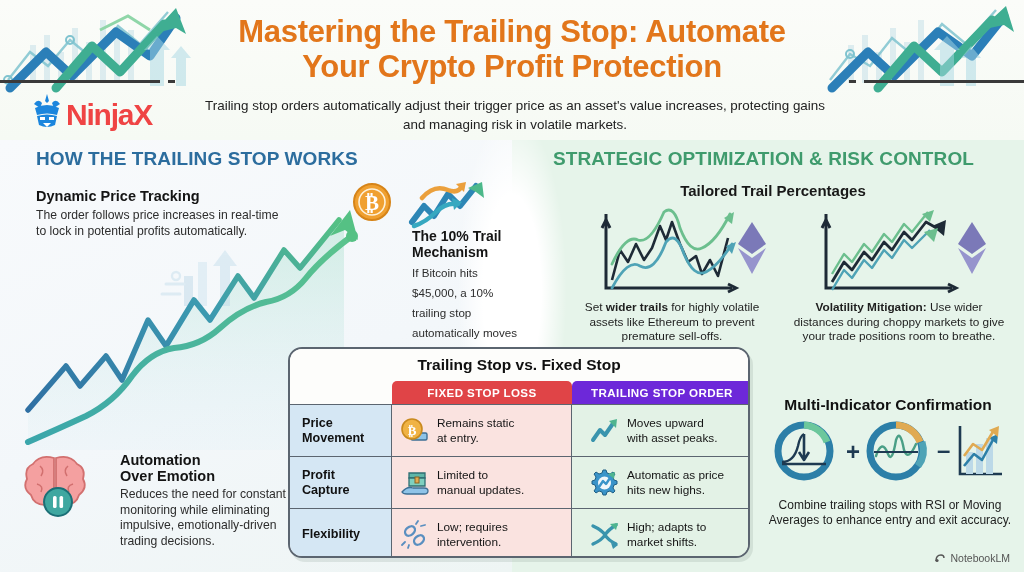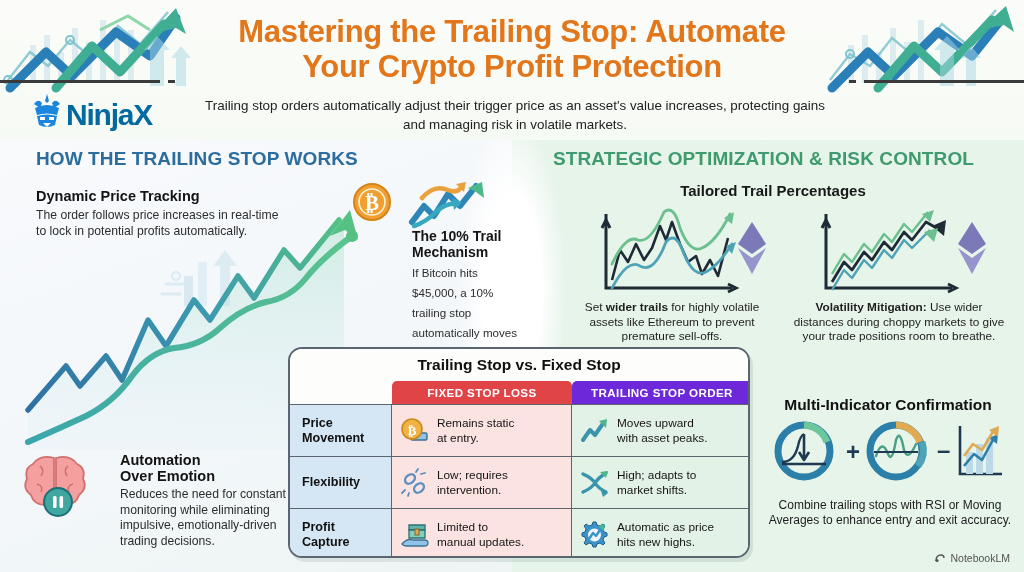--- a/index.html
+++ b/index.html
@@ -44,21 +44,21 @@
   .title {
     position:absolute; left:180px; top:14px; width:664px; text-align:center;
     font-size: 31px; line-height: 35px; font-weight: 700;
     color:#e2761b; letter-spacing:-0.3px;
   }
   .title .l2 { display:block; }
 
   
   .logo { position:absolute; left:30px; top:92px; display:flex; align-items:center; gap:2px;}
   .logo-mark { width:34px; height:38px; }
-  .logo-text { font-size:30px; font-weight:800; color:#0369a1; letter-spacing:-1.2px; line-height:1;margin-top:8px;}
+  .logo-text { font-size:30px; font-weight:800; color:#ef4444; letter-spacing:-1.2px; line-height:1;margin-top:8px;}
 
   
   .subtitle{
     position:absolute; left:205px; top:96px; width:620px; text-align:center;
     font-size:13.4px; line-height:19px; color:#222; font-weight:400;
   }
 
   
   .sec-hdr{
     position:absolute; font-size:19px; font-weight:700; letter-spacing:0.1px;
@@ -136,21 +136,21 @@
   .cmp-hrow .spacer{ background:#fdfdfb; }
   .cmp-hrow .fixed{ background:#e04447; border-top-left-radius:5px; border-top-right-radius:5px;}
   .cmp-hrow .trail{ background:#6d28d9; border-top-left-radius:5px; border-top-right-radius:5px;}
 
   .cmp-row > div{ height:52px; border-top:1.5px solid #5b6570; display:flex; align-items:center; }
   .cmp-row .lbl{
     background:#d5e7f4; padding-left:12px; font-size:12.6px; font-weight:700; color:#111;
     line-height:15px; border-right:1.5px solid #5b6570;
   }
   .cmp-row .c-fixed{ background:#fae3e0; border-right:1.5px solid #5b6570; padding-left:8px; gap:7px;}
-  .cmp-row .c-trail{ background:#e3f2e6; padding-left:8px; gap:7px;}
+  .cmp-row .c-trail{ background:#e3f2e6; padding-left:18px; gap:7px;}
   .cmp-row .cell-txt{ font-size:11.8px; line-height:14.5px; color:#141414; }
   .cell-ico{ width:30px; height:30px; flex:0 0 30px; }
 
   svg{ display:block; }
 </style>
 </head>
 <body>
 
 <div class="canvas">
 
@@ -448,20 +448,57 @@
         </span>
         <span class="cell-txt">
           <span>Moves upward</span><br>
           <span>with asset peaks.</span>
         </span>
       </div>
     </div>
 
     <div class="cmp-grid cmp-row">
       <div class="lbl">
+        <span>
+          <span>Profit</span><br>
+          <span>Capture</span>
+        </span>
+      </div>
+      <div class="c-fixed">
+        <span class="cell-ico">
+          <svg width="30" height="30" viewBox="0 0 30 30">
+            <path d="M9 5 H25 V10 H9 Z" fill="#5fb6a8" stroke="#2f6f73" stroke-width="1.3"></path>
+            <path d="M9 10 H25 V18 H9 Z" fill="#7fd0bf" stroke="#2f6f73" stroke-width="1.3"></path>
+            <rect x="15" y="9" width="4" height="6" fill="#e0aa52" stroke="#8a6320" stroke-width="1"></rect>
+            <path d="M2 24 Q7 18 13 20 L24 20 Q28 20 28 23 Q28 26 24 26 L7 26 Q3 26 2 24 Z" fill="#8fc4e8" stroke="#3d6f94" stroke-width="1.3"></path>
+          </svg>
+        </span>
+        <span class="cell-txt">
+          <span>Limited to</span><br>
+          <span>manual updates.</span>
+        </span>
+      </div>
+      <div class="c-trail">
+        <span class="cell-ico">
+          <svg width="30" height="30" viewBox="0 0 30 30">
+            <path d="M13 2 l3 0 l1 3 l3 1 l3-2 l2 2 l-2 3 l1 3 l3 1 l0 3 l-3 1 l-1 3 l2 3 l-2 2 l-3-2 l-3 1 l-1 3 l-3 0 l-1-3 l-3-1 l-3 2 l-2-2 l2-3 l-1-3 l-3-1 l0-3 l3-1 l1-3 l-2-3 l2-2 l3 2 l3-1 Z" fill="#3a94c9" stroke="#1f5f85" stroke-width="1"></path>
+            <circle cx="14.5" cy="15" r="6.5" fill="#f0f6fa"></circle>
+            <path d="M9 19 L13 13 L16 16 L22 7" fill="none" stroke="#3a94c9" stroke-width="2.4" stroke-linejoin="round"></path>
+            <path d="M18 6 L25 4 L24 11 Z" fill="#4fb58f"></path>
+          </svg>
+        </span>
+        <span class="cell-txt">
+          <span>Automatic as price</span><br>
+          <span>hits new highs.</span>
+        </span>
+      </div>
+    </div>
+
+    <div class="cmp-grid cmp-row">
+      <div class="lbl">
         <span>Flexibility</span>
       </div>
       <div class="c-fixed">
         <span class="cell-ico">
           <svg width="30" height="30" viewBox="0 0 30 30">
             <ellipse cx="10" cy="11" rx="5.5" ry="4" transform="rotate(-40 10 11)" fill="none" stroke="#5a8fc0" stroke-width="2.4"></ellipse>
             <ellipse cx="19" cy="20" rx="5.5" ry="4" transform="rotate(-40 19 20)" fill="none" stroke="#5a8fc0" stroke-width="2.4"></ellipse>
             <path d="M16 4 L18 1 M21 6 L25 5 M5 22 L2 25 M9 25 L8 28" stroke="#5a8fc0" stroke-width="1.8" stroke-linecap="round"></path>
           </svg>
         </span>
@@ -478,52 +515,15 @@
             <path d="M3 24 Q12 20 15 15 Q18 10 26 5" fill="none" stroke="#3a94ad" stroke-width="3.4" stroke-linecap="round"></path>
             <path d="M20 4 L28 3 L26 10 Z" fill="#4fb58f"></path>
           </svg>
         </span>
         <span class="cell-txt">
           <span>High; adapts to</span><br>
           <span>market shifts.</span>
         </span>
       </div>
     </div>
-
-    <div class="cmp-grid cmp-row">
-      <div class="lbl">
-        <span>
-          <span>Profit</span><br>
-          <span>Capture</span>
-        </span>
-      </div>
-      <div class="c-fixed">
-        <span class="cell-ico">
-          <svg width="30" height="30" viewBox="0 0 30 30">
-            <path d="M9 5 H25 V10 H9 Z" fill="#5fb6a8" stroke="#2f6f73" stroke-width="1.3"></path>
-            <path d="M9 10 H25 V18 H9 Z" fill="#7fd0bf" stroke="#2f6f73" stroke-width="1.3"></path>
-            <rect x="15" y="9" width="4" height="6" fill="#e0aa52" stroke="#8a6320" stroke-width="1"></rect>
-            <path d="M2 24 Q7 18 13 20 L24 20 Q28 20 28 23 Q28 26 24 26 L7 26 Q3 26 2 24 Z" fill="#8fc4e8" stroke="#3d6f94" stroke-width="1.3"></path>
-          </svg>
-        </span>
-        <span class="cell-txt">
-          <span>Limited to</span><br>
-          <span>manual updates.</span>
-        </span>
-      </div>
-      <div class="c-trail">
-        <span class="cell-ico">
-          <svg width="30" height="30" viewBox="0 0 30 30">
-            <path d="M13 2 l3 0 l1 3 l3 1 l3-2 l2 2 l-2 3 l1 3 l3 1 l0 3 l-3 1 l-1 3 l2 3 l-2 2 l-3-2 l-3 1 l-1 3 l-3 0 l-1-3 l-3-1 l-3 2 l-2-2 l2-3 l-1-3 l-3-1 l0-3 l3-1 l1-3 l-2-3 l2-2 l3 2 l3-1 Z" fill="#3a94c9" stroke="#1f5f85" stroke-width="1"></path>
-            <circle cx="14.5" cy="15" r="6.5" fill="#f0f6fa"></circle>
-            <path d="M9 19 L13 13 L16 16 L22 7" fill="none" stroke="#3a94c9" stroke-width="2.4" stroke-linejoin="round"></path>
-            <path d="M18 6 L25 4 L24 11 Z" fill="#4fb58f"></path>
-          </svg>
-        </span>
-        <span class="cell-txt">
-          <span>Automatic as price</span><br>
-          <span>hits new highs.</span>
-        </span>
-      </div>
-    </div>
   </div>
 
 </div>
 
 </body></html>

